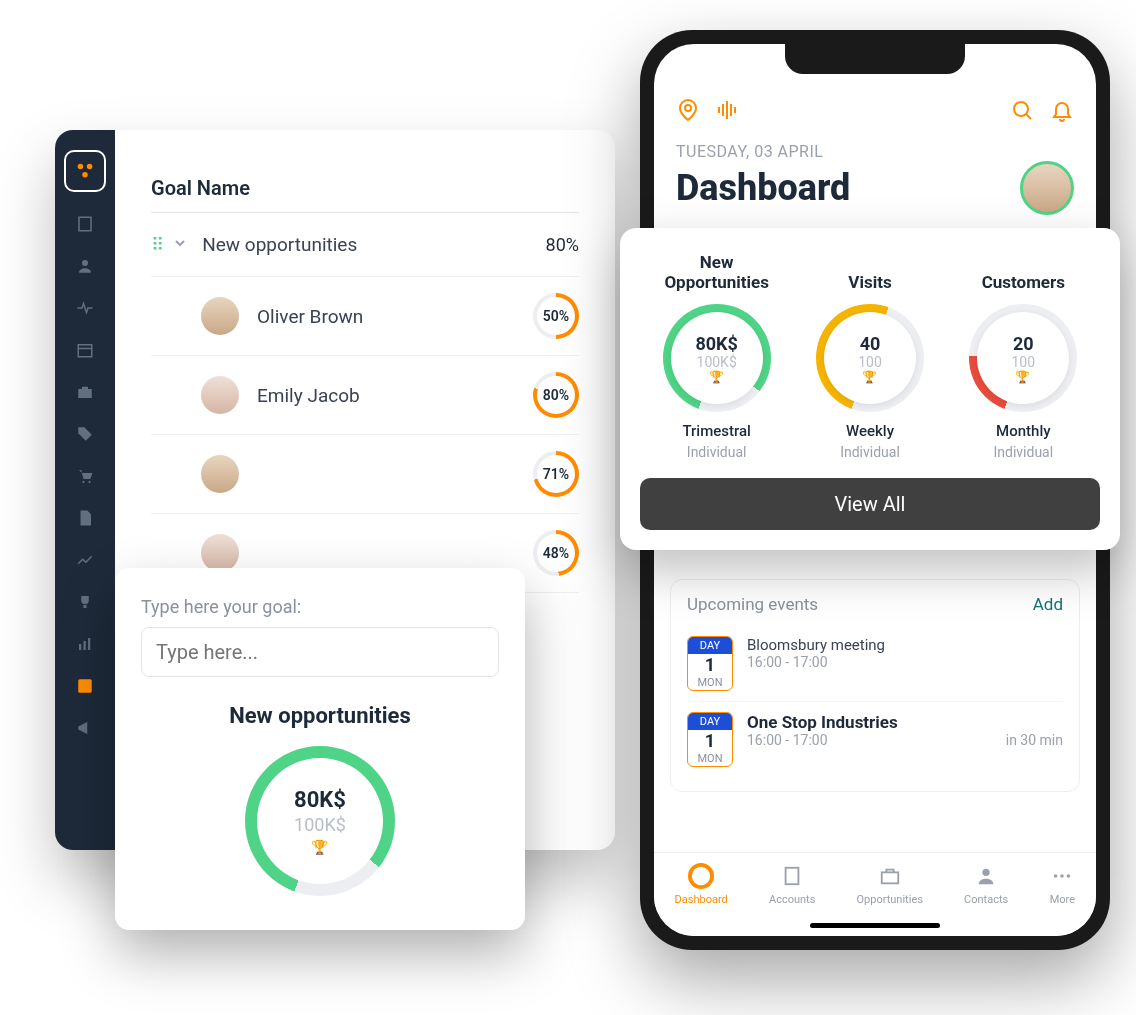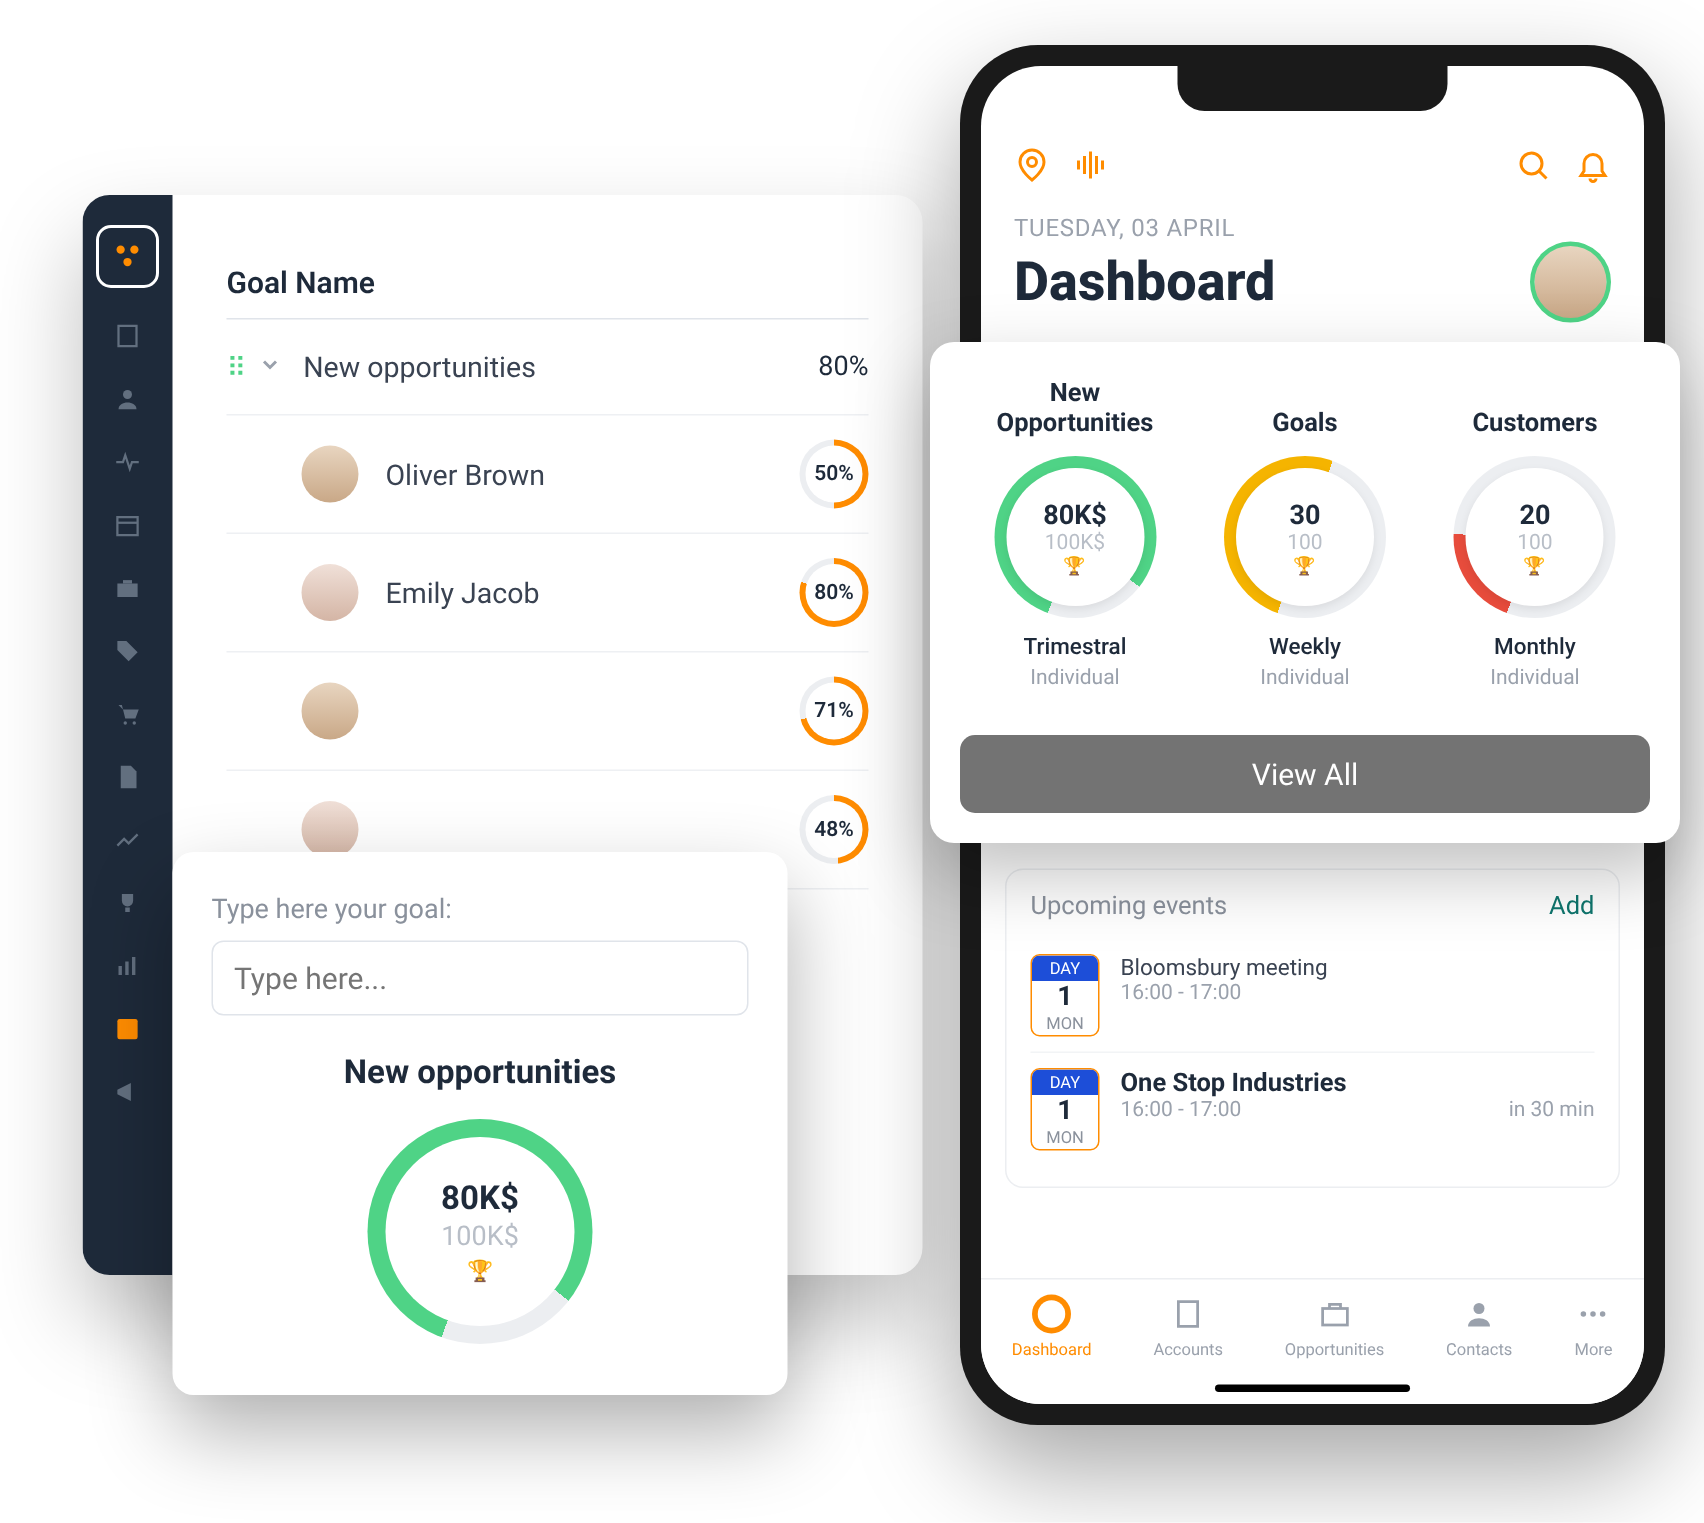--- a/index.html
+++ b/index.html
@@ -62,21 +62,21 @@
 .kpi { text-align:center; flex:1; }
 .kpi-name { font-size:17px; font-weight:700; color:#1e2a3a; margin-bottom:12px; height:42px; display:flex; align-items:flex-end; justify-content:center; }
 .kpi-ring { width:108px; height:108px; margin:0 auto 10px; position:relative; }
 .kpi-ring .arc { position:absolute; inset:0; border-radius:50%; }
 .kpi-ring .inner { position:absolute; inset:8px; border-radius:50%; background:#fff; box-shadow: 0 2px 6px rgba(0,0,0,0.08); display:flex; flex-direction:column; align-items:center; justify-content:center; }
 .kpi-val { font-size:18px; font-weight:700; color:#1e2a3a; }
 .kpi-tgt { font-size:14px; color:#b8bec7; }
 .kpi-trophy { color:#d0a050; font-size:12px; }
 .kpi-period { font-size:15px; color:#1e2a3a; font-weight:500; margin-bottom:4px; }
 .kpi-type { font-size:14px; color:#9aa1ac; }
-.view-all { width:100%; margin-top:30px; background:#737373; color:#fff; border:none; border-radius:10px; padding:14px; font-size:20px; cursor:pointer; }
+.view-all { width:100%; margin-top:18px; background:#404040; color:#fff; border:none; border-radius:10px; padding:14px; font-size:20px; cursor:pointer; }
 
 
 .phone-body { padding-top: 350px; }
 .events { margin: 0 16px; border:1px solid #eceef1; border-radius:12px; padding: 14px 16px; }
 .events-head { display:flex; justify-content:space-between; margin-bottom:12px; }
 .events-title { color:#8a919c; font-size:17px; }
 .add-link { color:#0f766e; font-size:17px; cursor:pointer; }
 .event { display:flex; gap:14px; padding:10px 0; }
 .event + .event { border-top:1px solid #f2f4f6; }
 .cal { width:46px; text-align:center; border:1px solid #ff8c00; border-radius:6px; overflow:hidden; font-size:11px; }
@@ -378,25 +378,25 @@
       <div class="inner">
         <div class="kpi-val">80K$</div>
         <div class="kpi-tgt">100K$</div>
         <div class="kpi-trophy">🏆</div>
       </div>
     </div>
     <div class="kpi-period">Trimestral</div>
     <div class="kpi-type">Individual</div>
       </div>
       <div class="kpi">
-    <div class="kpi-name">Goals</div>
+    <div class="kpi-name">Visits</div>
     <div class="kpi-ring">
       <div class="arc" style="background:conic-gradient(from 200deg, #f5b400 0 180deg, #eceef1 180deg 360deg)"></div>
       <div class="inner">
-        <div class="kpi-val">30</div>
+        <div class="kpi-val">40</div>
         <div class="kpi-tgt">100</div>
         <div class="kpi-trophy">🏆</div>
       </div>
     </div>
     <div class="kpi-period">Weekly</div>
     <div class="kpi-type">Individual</div>
       </div>
       <div class="kpi">
     <div class="kpi-name">Customers</div>
     <div class="kpi-ring">

